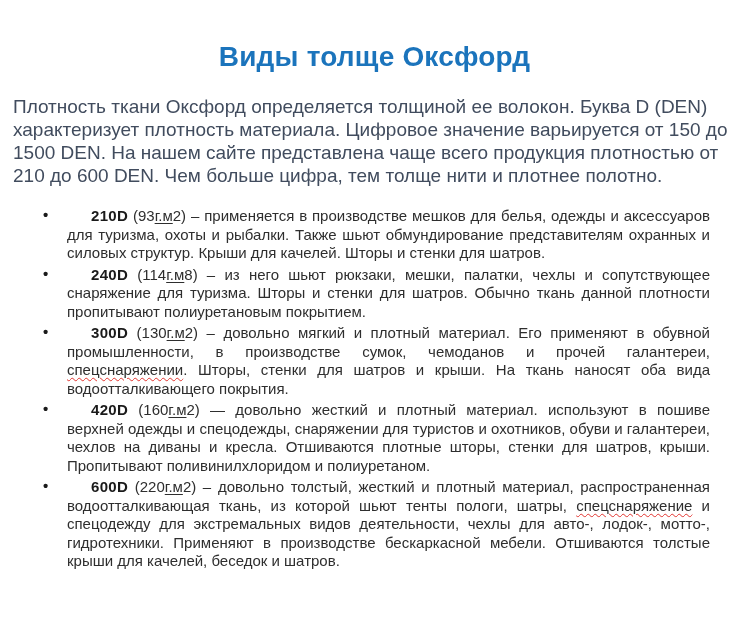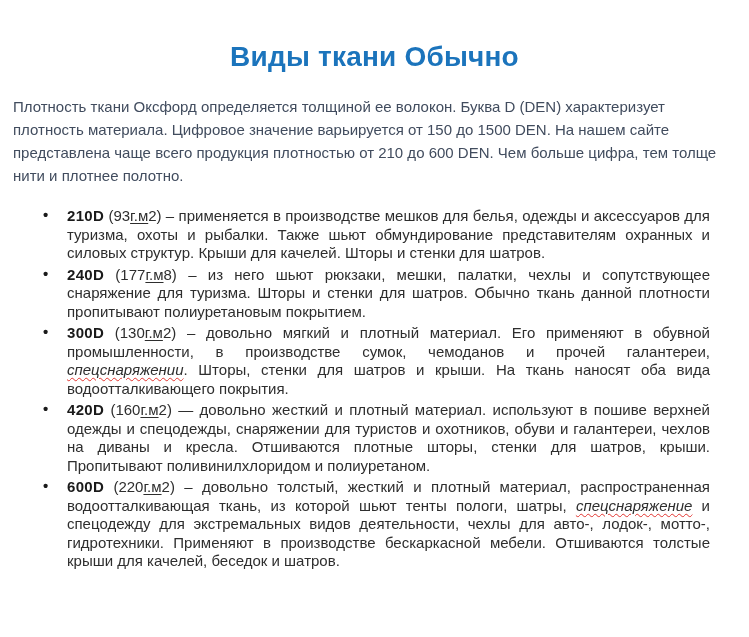--- a/index.html
+++ b/index.html
@@ -25,21 +25,21 @@
     padding-top: 42px;
     text-align: center;
     font-size: 28px;
     line-height: 30px;
     font-weight: 700;
     color: #1b74bc;
     letter-spacing: 0.2px;
   }
   .intro {
     margin: 23px 10px 0 13px;
-    font-size: 15px;
+    font-size: 19px;
     line-height: 23px;
     color: #414c5e;
   }
   ul.fabric-list {
     list-style: none;
     margin: 20px 0 0 0;
     padding: 0 39px 0 67px;
   }
   ul.fabric-list li {
     position: relative;
@@ -53,44 +53,44 @@
     position: absolute;
     left: -24px;
     top: -1px;
     font-weight: 700;
     color: #1a1a1a;
   }
   .seg-bold {
     font-weight: 700;
     color: #1a1a1a;
     letter-spacing: 0.3px;
+    margin-left: 24px;
   }
   .seg-green-wavy {
     text-decoration-line: underline;
     text-decoration-style: wavy;
     text-decoration-color: #3f9e3f;
     text-decoration-thickness: 1px;
     text-underline-offset: 2px;
     text-decoration: underline;
   }
   .seg-red-wavy {
     text-decoration-line: underline;
     text-decoration-style: wavy;
     text-decoration-color: #e2342f;
     text-decoration-thickness: 1px;
     text-underline-offset: 2px;
-    font-style: italic;
   }
 </style>
 </head>
 <body>
 
 <div class="page">
-  <h1 class="title">Виды ткани Обычно</h1>
+  <h1 class="title">Виды толще Оксфорд</h1>
   <p class="intro">Плотность ткани Оксфорд определяется толщиной ее волокон. Буква D (DEN) характеризует плотность материала. Цифровое значение варьируется от 150 до 1500 DEN. На нашем сайте представлена чаще всего продукция плотностью от 210 до 600 DEN. Чем больше цифра, тем толще нити и плотнее полотно.</p>
   <ul class="fabric-list">
       <li><span class="marker">•</span><span class="seg seg-bold">210D</span><span class="seg seg-plain">  (93</span><span class="seg seg-green-wavy">г.м</span><span class="seg seg-plain">2) – применяется в производстве мешков для белья, одежды и аксессуаров для туризма, охоты и рыбалки. Также шьют обмундирование представителям охранных и силовых структур. Крыши для качелей. Шторы и стенки для шатров.</span></li>
-      <li><span class="marker">•</span><span class="seg seg-bold">240D</span><span class="seg seg-plain">  (177</span><span class="seg seg-green-wavy">г.м</span><span class="seg seg-plain">8) – из него шьют рюкзаки, мешки, палатки, чехлы и сопутствующее снаряжение для туризма. Шторы и стенки для шатров. Обычно ткань данной плотности пропитывают полиуретановым покрытием.</span></li>
+      <li><span class="marker">•</span><span class="seg seg-bold">240D</span><span class="seg seg-plain">  (114</span><span class="seg seg-green-wavy">г.м</span><span class="seg seg-plain">8) – из него шьют рюкзаки, мешки, палатки, чехлы и сопутствующее снаряжение для туризма. Шторы и стенки для шатров. Обычно ткань данной плотности пропитывают полиуретановым покрытием.</span></li>
       <li><span class="marker">•</span><span class="seg seg-bold">300D</span><span class="seg seg-plain">  (130</span><span class="seg seg-green-wavy">г.м</span><span class="seg seg-plain">2) – довольно мягкий и плотный материал. Его применяют в обувной промышленности, в производстве сумок, чемоданов и прочей галантереи, </span><span class="seg seg-red-wavy">спецснаряжении</span><span class="seg seg-plain">. Шторы, стенки для шатров и крыши. На ткань наносят оба вида водоотталкивающего покрытия.</span></li>
       <li><span class="marker">•</span><span class="seg seg-bold">420D</span><span class="seg seg-plain">  (160</span><span class="seg seg-green-wavy">г.м</span><span class="seg seg-plain">2) — довольно жесткий и плотный материал. используют в пошиве верхней одежды и спецодежды, снаряжении для туристов и охотников, обуви и галантереи, чехлов на диваны и кресла. Отшиваются плотные шторы, стенки для шатров, крыши. Пропитывают поливинилхлоридом и полиуретаном.</span></li>
       <li><span class="marker">•</span><span class="seg seg-bold">600D</span><span class="seg seg-plain">  (220</span><span class="seg seg-green-wavy">г.м</span><span class="seg seg-plain">2) – довольно толстый, жесткий и плотный материал, распространенная водоотталкивающая ткань, из которой шьют тенты пологи, шатры, </span><span class="seg seg-red-wavy">спецснаряжение</span><span class="seg seg-plain"> и спецодежду для экстремальных видов деятельности, чехлы для авто-, лодок-, мотто-, гидротехники. Применяют в производстве бескаркасной мебели. Отшиваются толстые крыши для качелей, беседок и шатров.</span></li>
     </ul>
 </div>
 
 </body></html>

